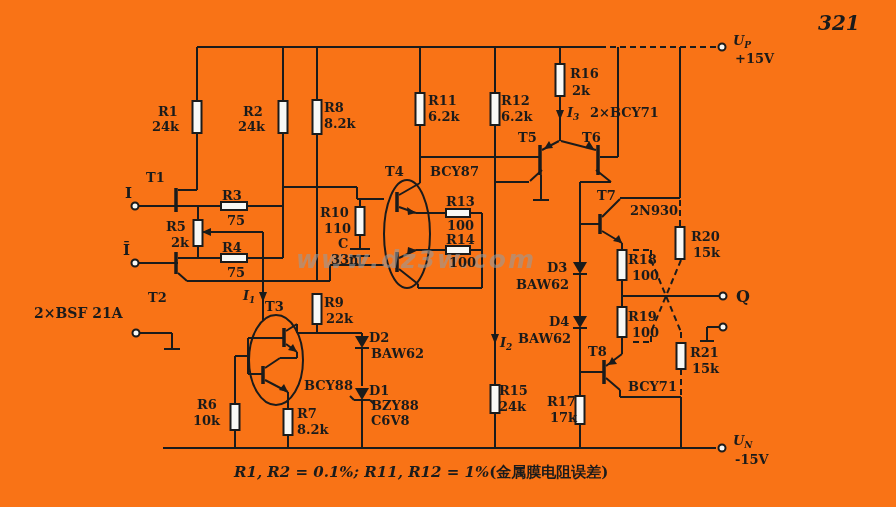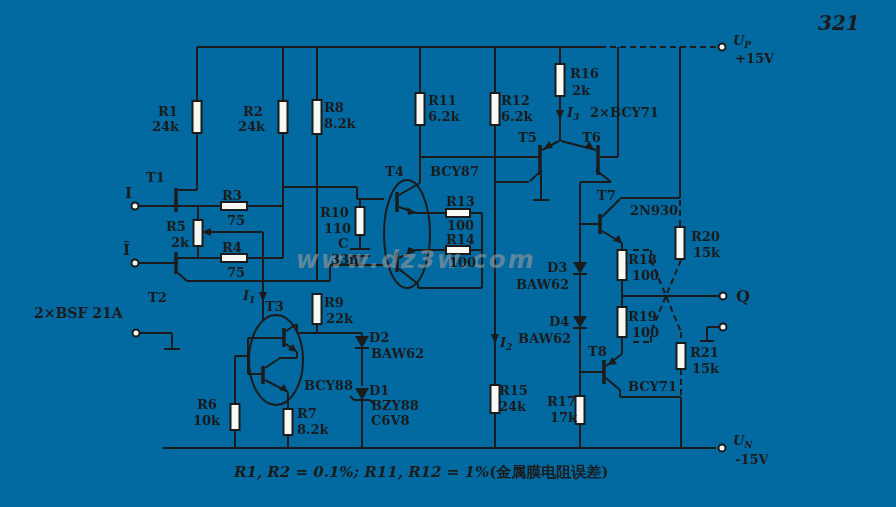--- a/index.html
+++ b/index.html
@@ -1,16 +1,16 @@
 <!DOCTYPE html>
 <html><head>
 <meta charset="utf-8">
 <style>
   html,body{margin:0;padding:0;background:#e8e8e6;}
-  .page{position:relative;width:896px;height:507px;background:#0369a1;overflow:hidden;}
+  .page{position:relative;width:896px;height:507px;background:#f97316;overflow:hidden;}
   svg{position:absolute;left:0;top:0;}
   svg text{font-family:"DejaVu Serif", serif;fill:#1b1b1b;font-size:13px;font-weight:bold;}
   .ital{font-style:italic;}
   .sub{font-size:9px;}
   .pagenum{font-size:20px;font-weight:bold;font-style:italic;}
   .cap{font-size:15px;}
   .wm{font-size:25px;font-style:italic;font-weight:bold;fill:#9a9a9a;opacity:.6;letter-spacing:2px;font-family:"DejaVu Sans", sans-serif;}
   .wire{stroke:#1b1b1b;stroke-width:2;fill:none;}
   .wired{stroke:#1b1b1b;stroke-width:2;fill:none;stroke-dasharray:6 4;}
   .bar{stroke:#1b1b1b;stroke-width:3.5;fill:none;}

